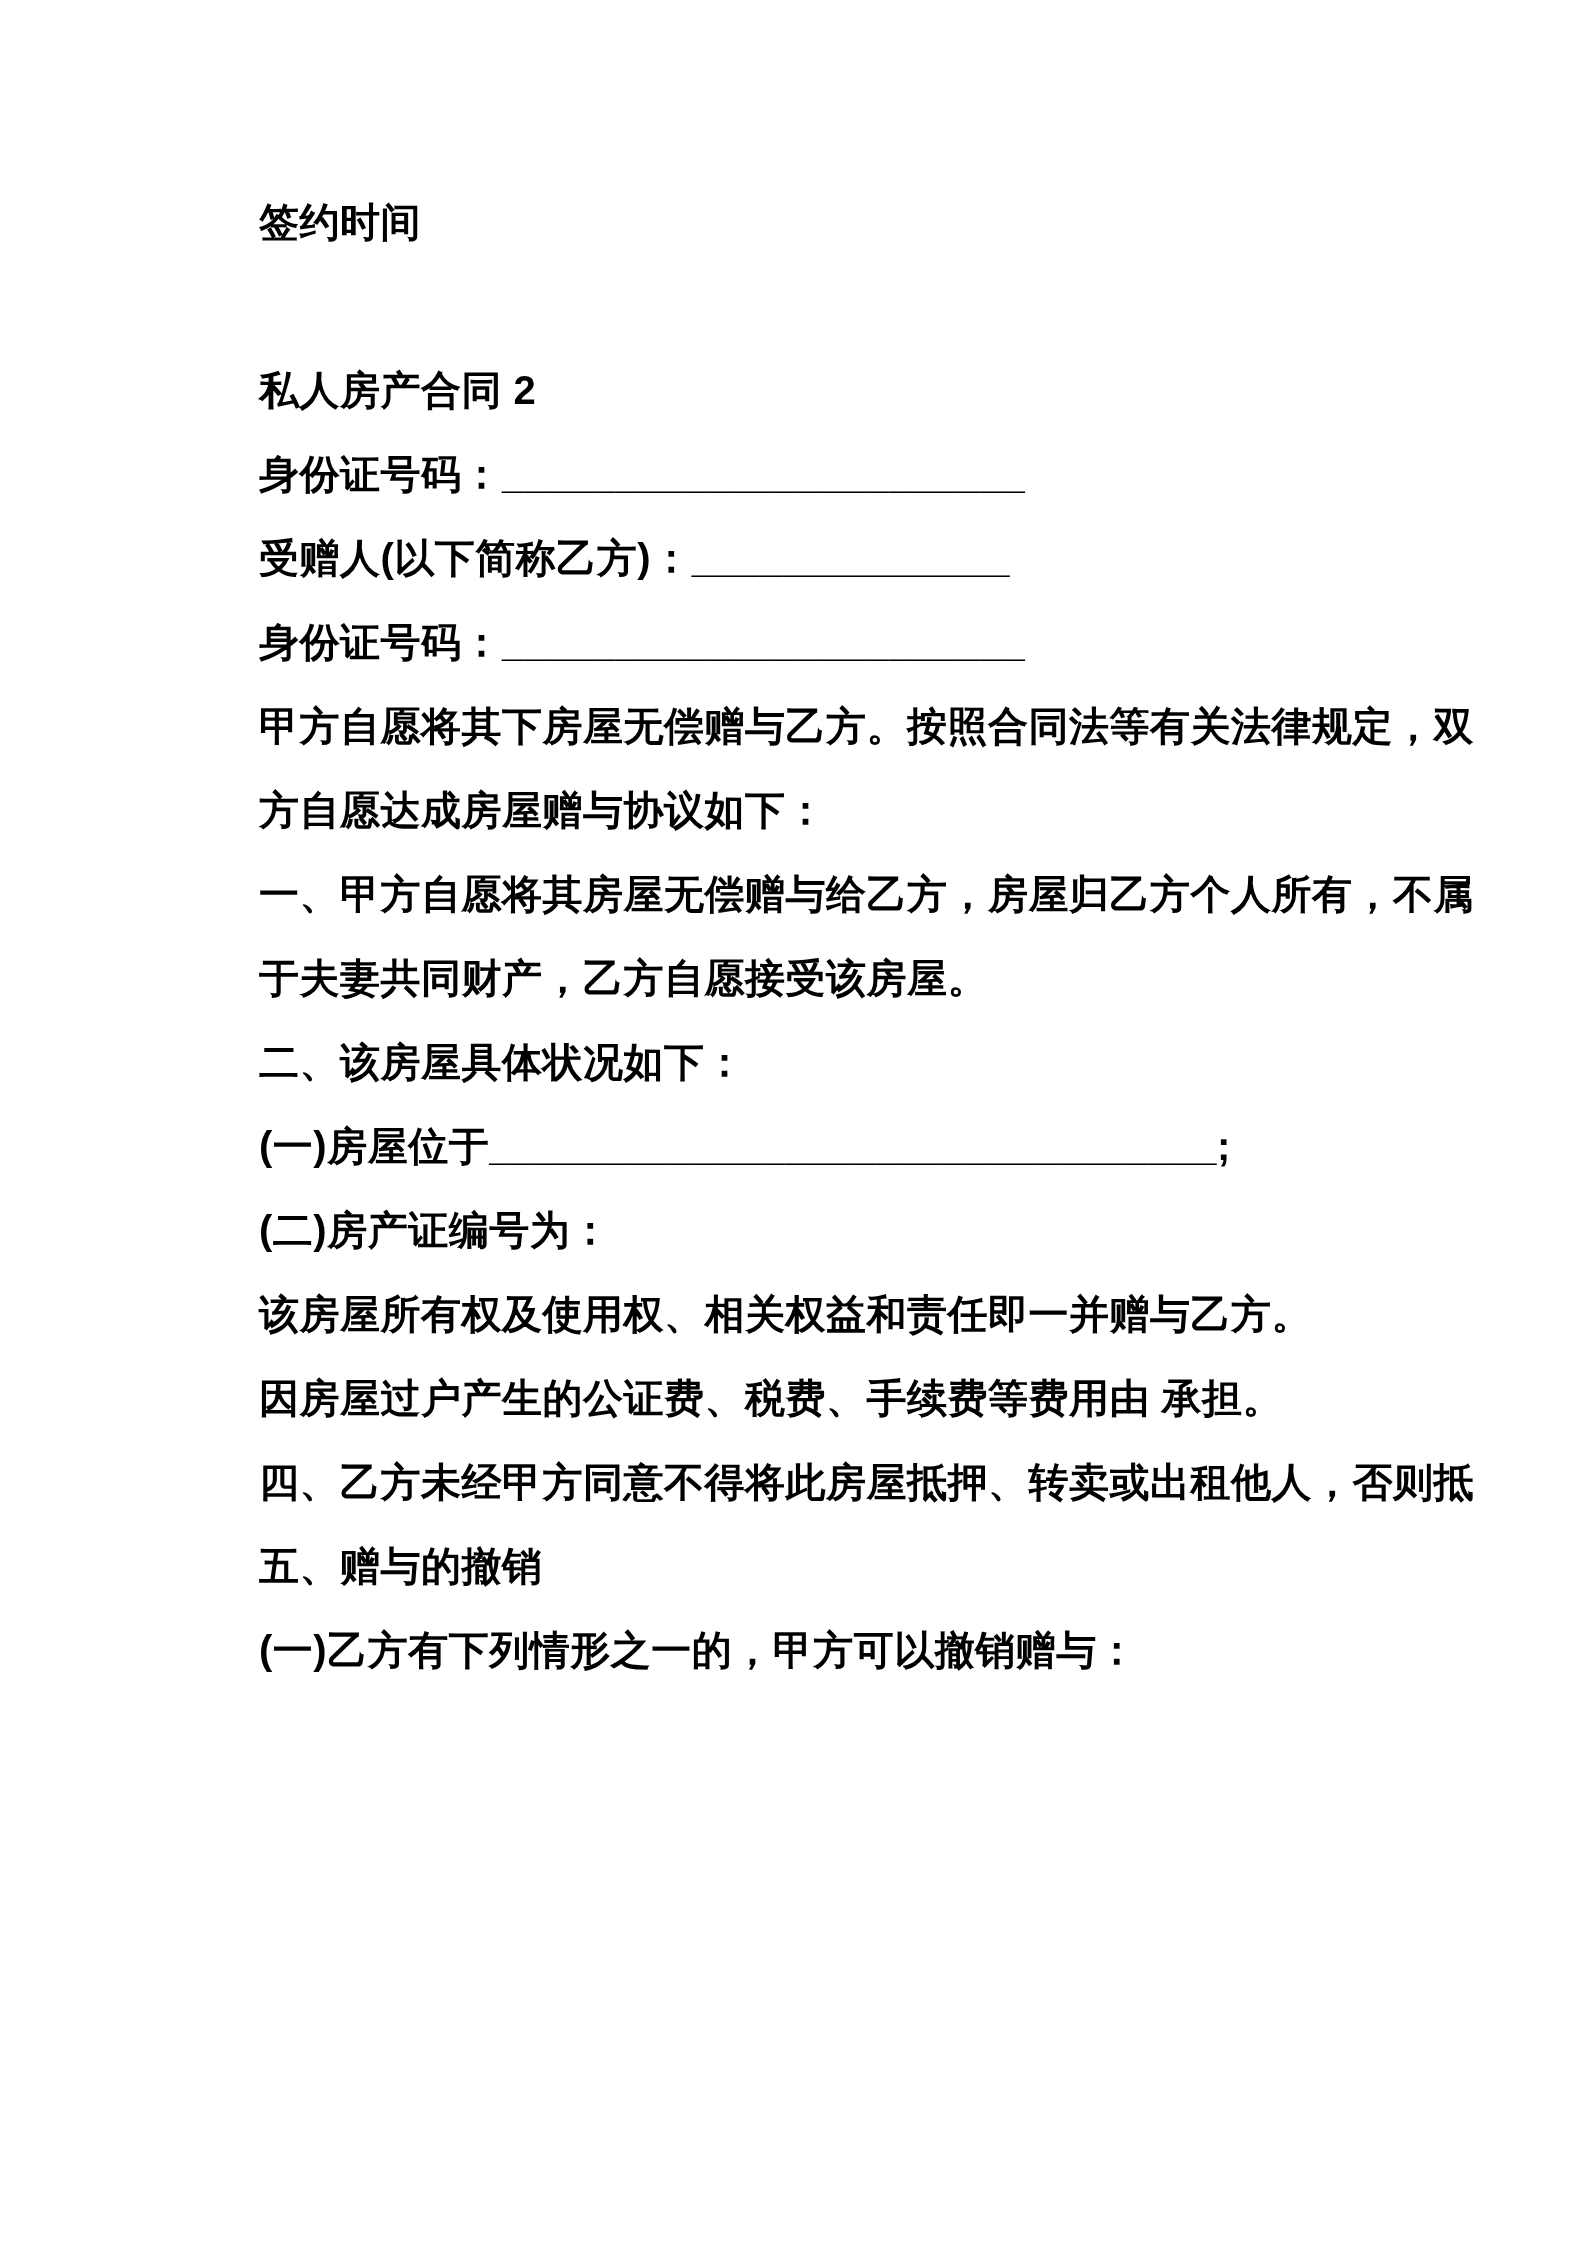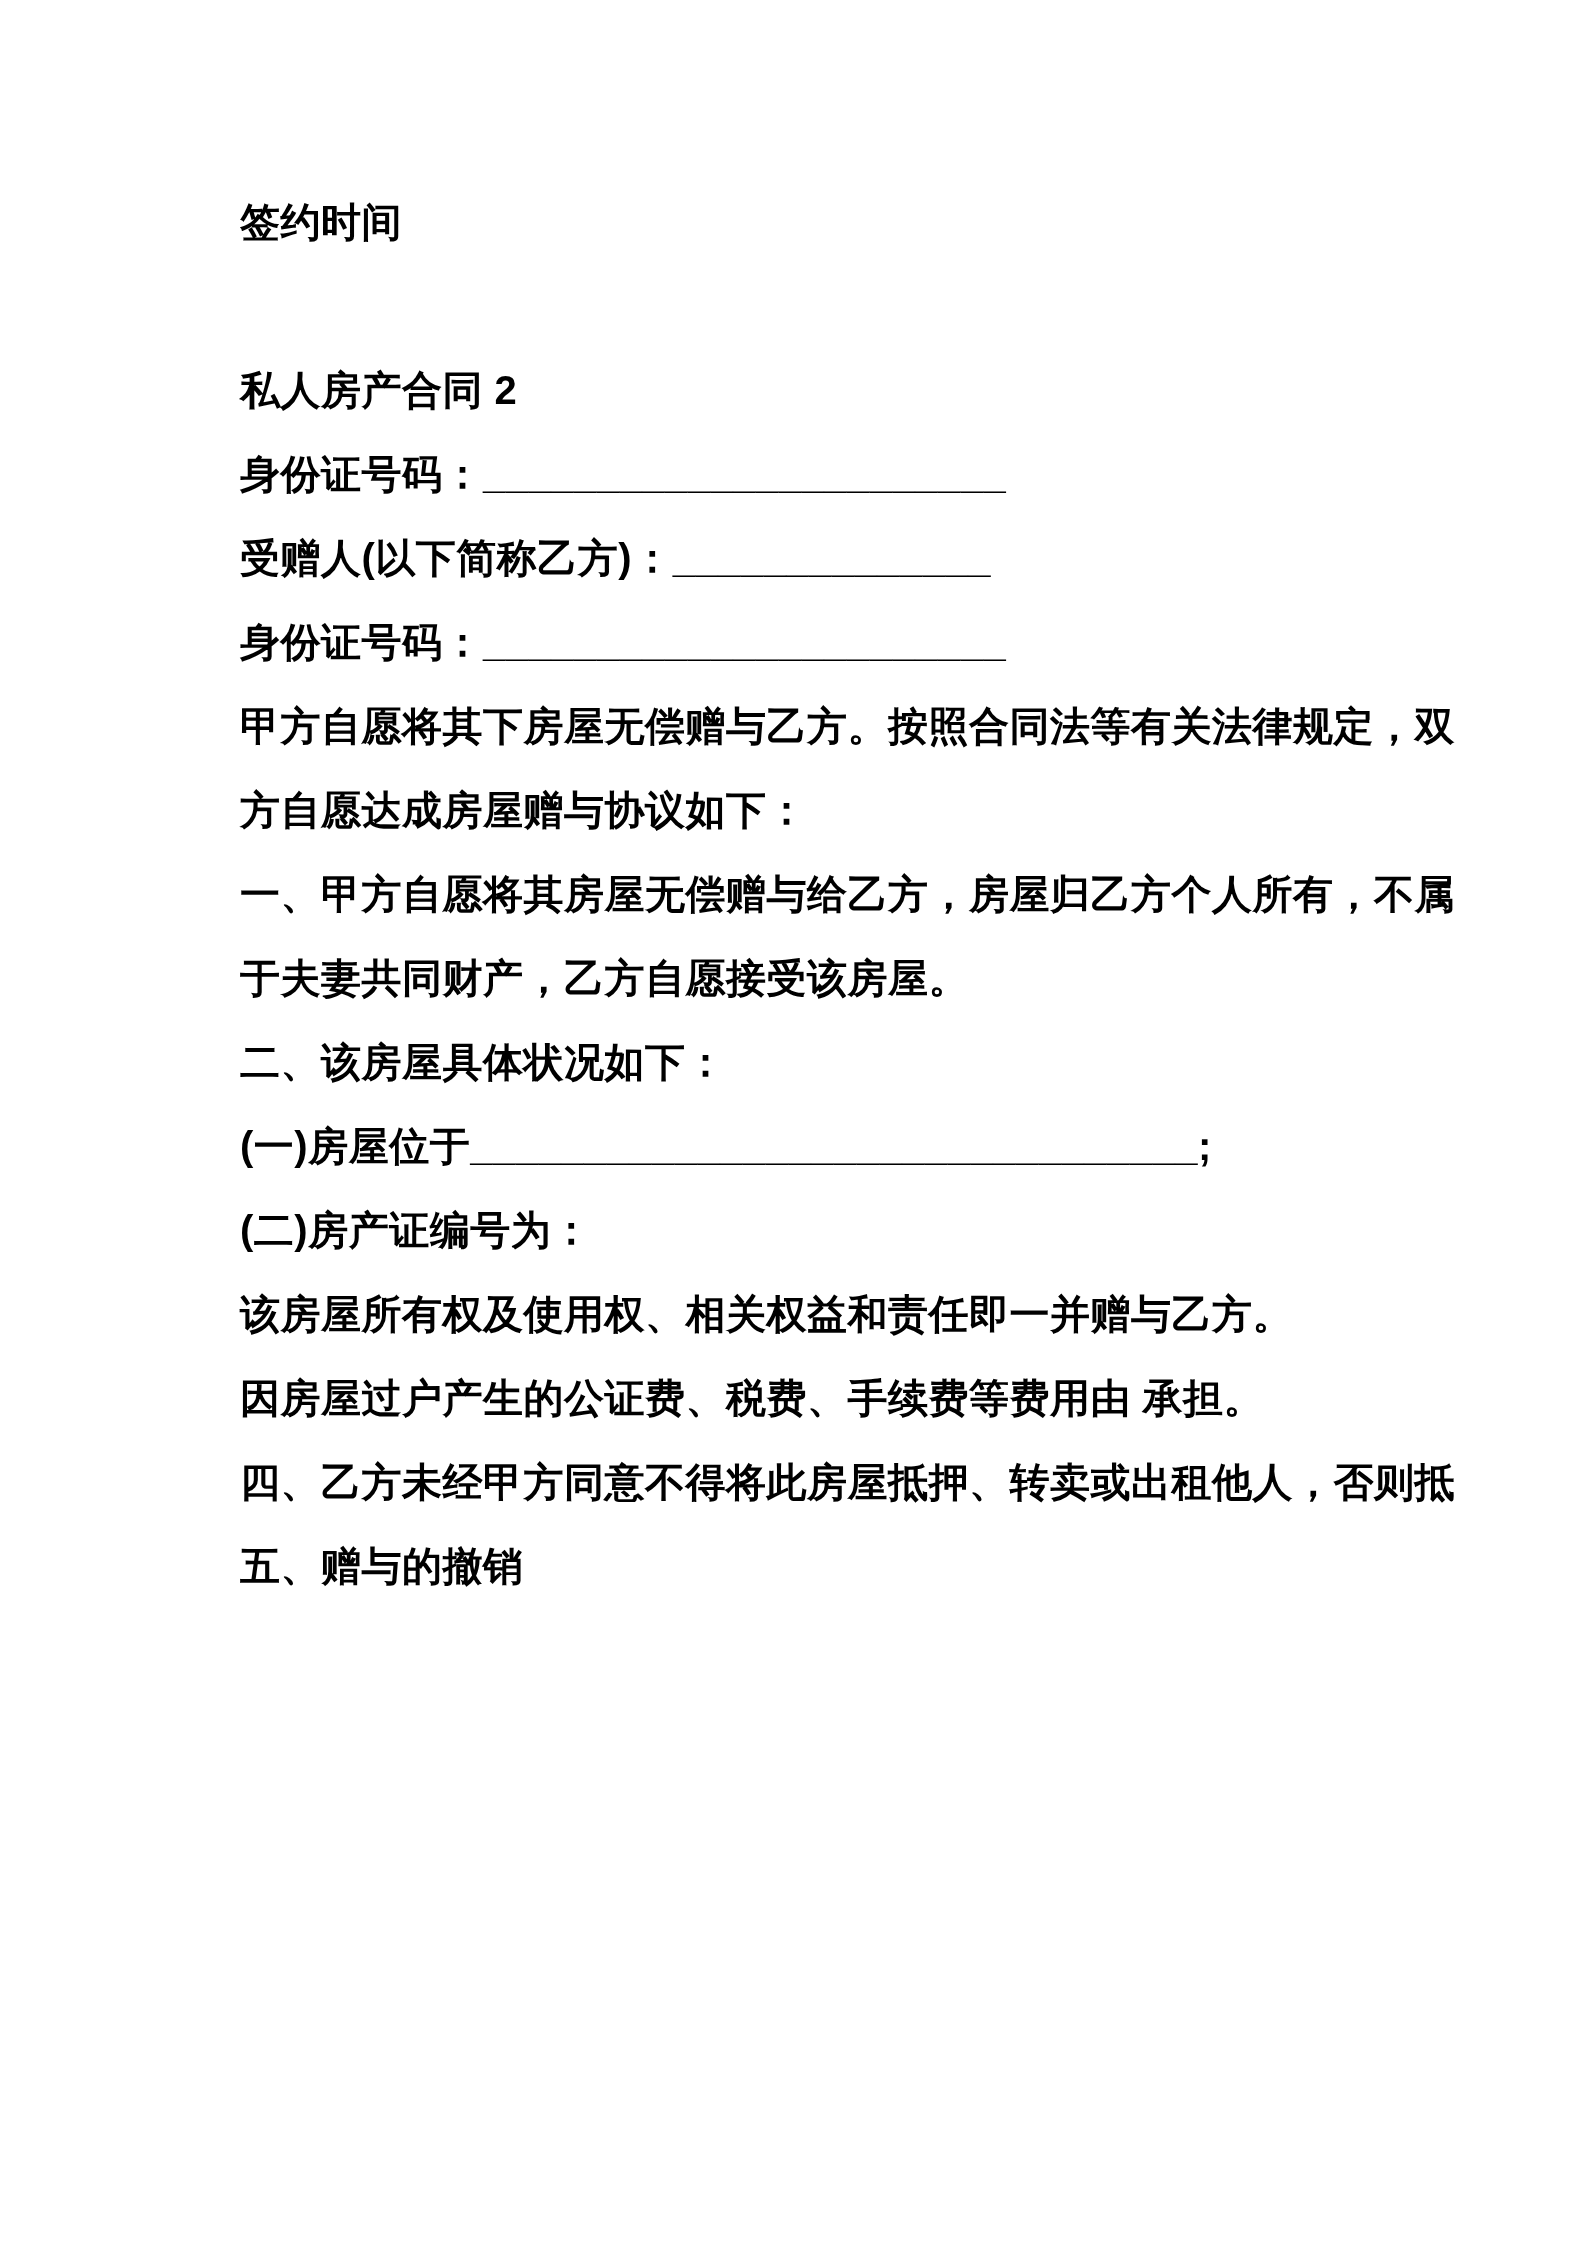--- a/index.html
+++ b/index.html
@@ -22,20 +22,21 @@
     right: 90px;
   }
   .doc-line {
     height: 84px;
     line-height: 84px;
     font-size: 40px;
     font-weight: 700;
     color: #000000;
     white-space: nowrap;
     letter-spacing: 0.5px;
+    margin-left: 19px;
   }
 </style>
 </head>
 <body>
 
 <div class="page">
   <div class="doc-lines">
       <div class="doc-line">签约时间</div>
       <div class="doc-line"></div>
       <div class="doc-line">私人房产合同 2</div>
@@ -46,14 +47,15 @@
       <div class="doc-line">方自愿达成房屋赠与协议如下：</div>
       <div class="doc-line">一、甲方自愿将其房屋无偿赠与给乙方，房屋归乙方个人所有，不属</div>
       <div class="doc-line">于夫妻共同财产，乙方自愿接受该房屋。</div>
       <div class="doc-line">二、该房屋具体状况如下：</div>
       <div class="doc-line">(一)房屋位于________________________________;</div>
       <div class="doc-line">(二)房产证编号为：</div>
       <div class="doc-line">该房屋所有权及使用权、相关权益和责任即一并赠与乙方。</div>
       <div class="doc-line">因房屋过户产生的公证费、税费、手续费等费用由 承担。</div>
       <div class="doc-line">四、乙方未经甲方同意不得将此房屋抵押、转卖或出租他人，否则抵</div>
       <div class="doc-line">五、赠与的撤销</div>
+      <div class="doc-line">(一)乙方有下列情形之一的，甲方可以撤销赠与：</div>
     </div>
 </div>
 
 </body></html>

